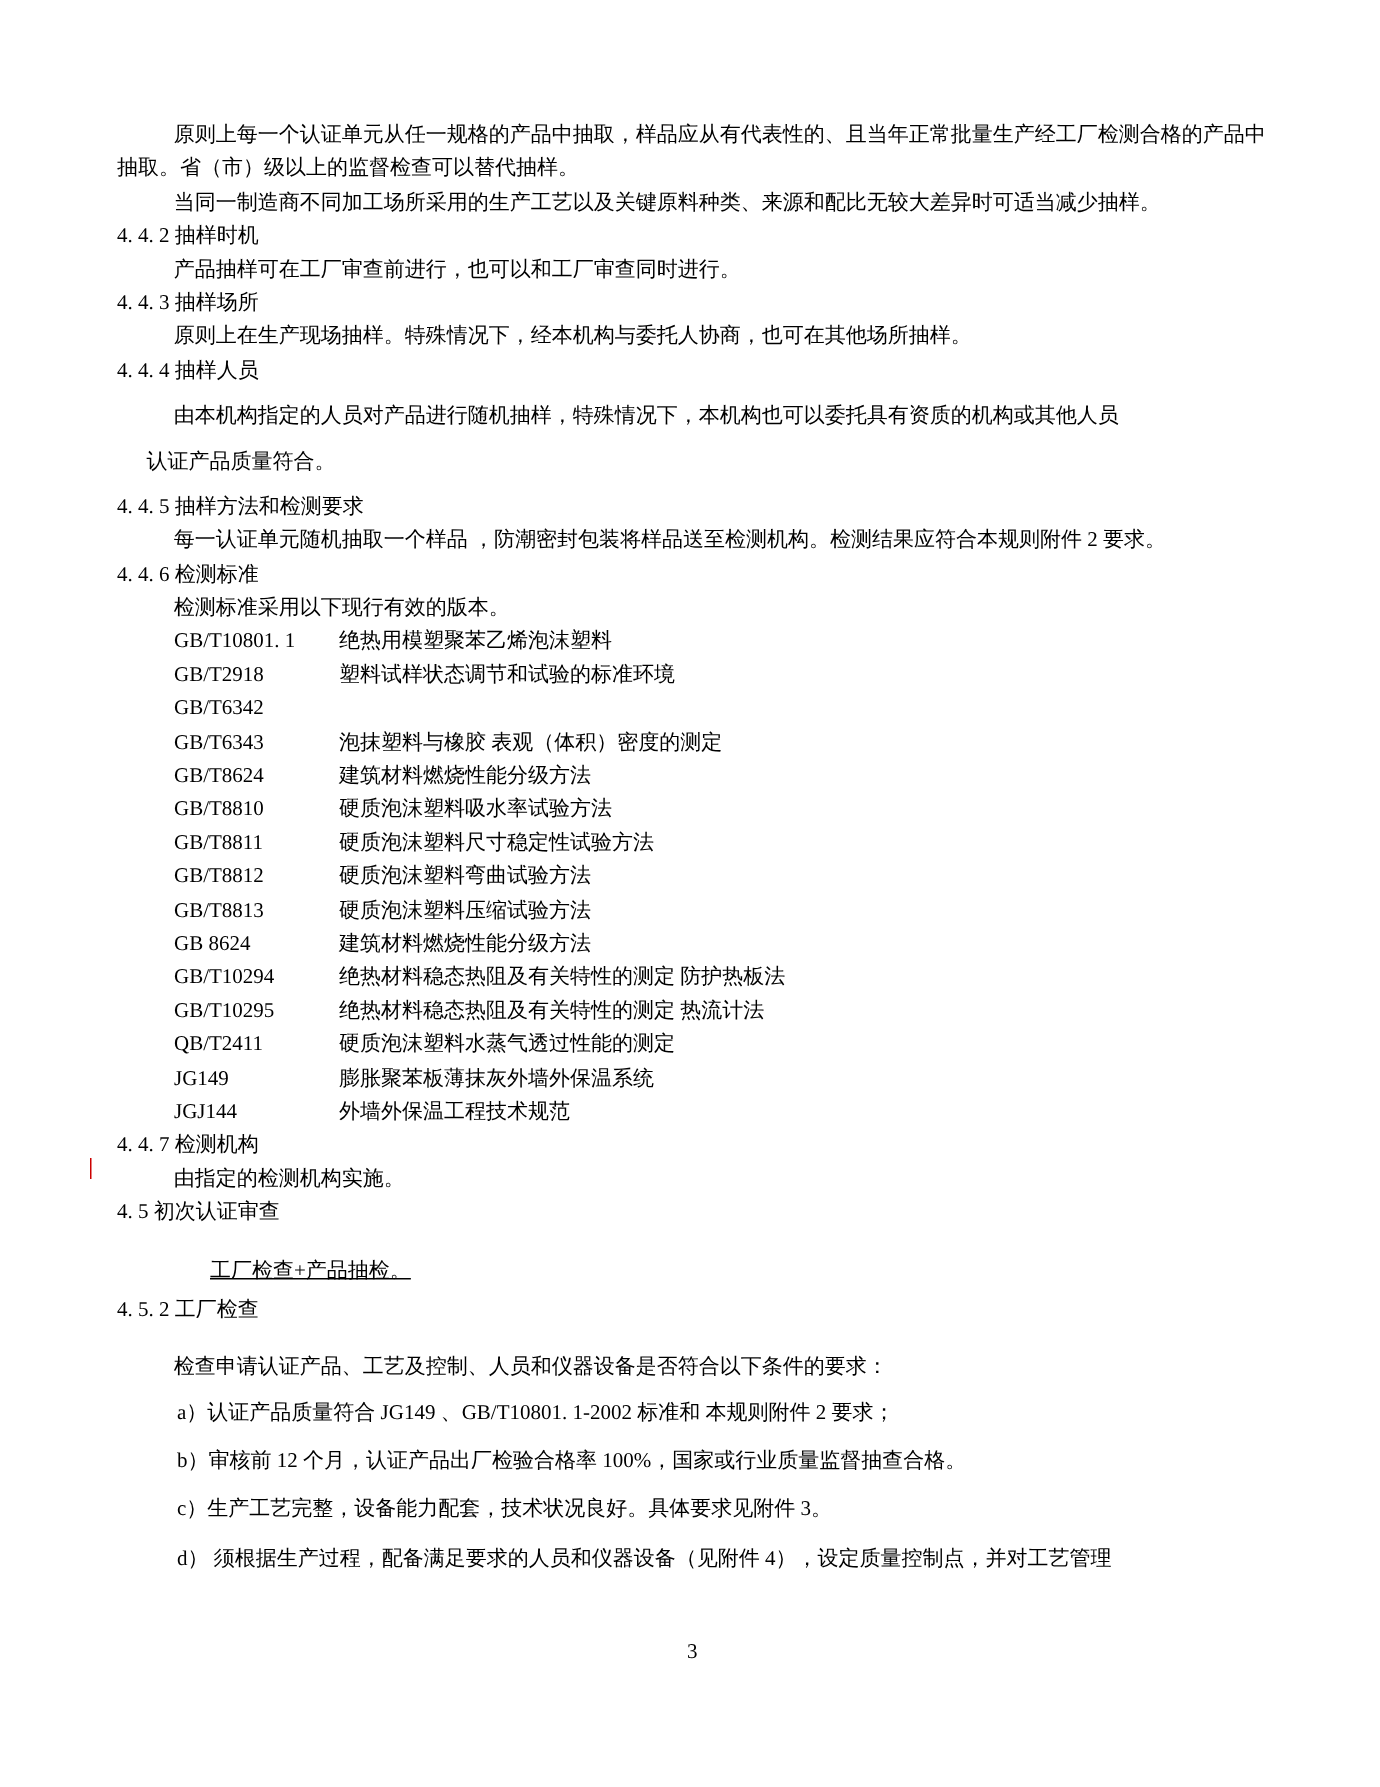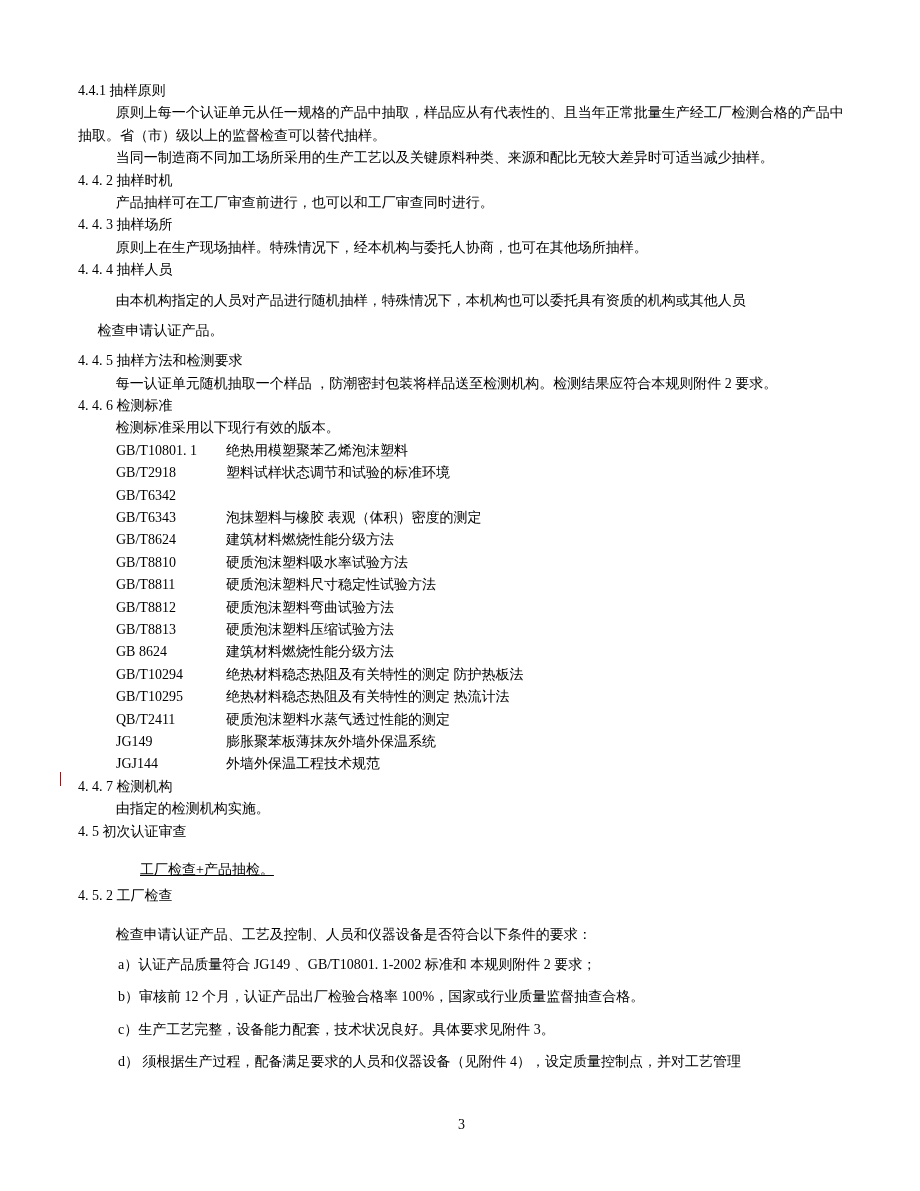--- a/index.html
+++ b/index.html
@@ -60,35 +60,34 @@
       background: #c00;
     }
   </style>
 </head>
 <body>
 
 <div class="page">
 
   <div class="red-mark"></div>
 
-  <p class="section-heading">4.4.1 抽样原则</p>
   <p class="para">原则上每一个认证单元从任一规格的产品中抽取，样品应从有代表性的、且当年正常批量生产经工厂检测合格的产品中抽取。省（市）级以上的监督检查可以替代抽样。</p>
   <p class="para">当同一制造商不同加工场所采用的生产工艺以及关键原料种类、来源和配比无较大差异时可适当减少抽样。</p>
 
   <p class="section-heading">4. 4. 2 抽样时机</p>
   <p class="para">产品抽样可在工厂审查前进行，也可以和工厂审查同时进行。</p>
 
   <p class="section-heading">4. 4. 3  抽样场所</p>
   <p class="para">原则上在生产现场抽样。特殊情况下，经本机构与委托人协商，也可在其他场所抽样。</p>
 
   <p class="section-heading">4. 4. 4 抽样人员</p>
   <div class="spacer"></div>
   <p class="para">由本机构指定的人员对产品进行随机抽样，特殊情况下，本机构也可以委托具有资质的机构或其他人员</p>
   <div class="spacer"></div>
-  <p class="para-slight-indent">检查申请认证产品。</p>
+  <p class="para-slight-indent">认证产品质量符合。</p>
   <div class="spacer"></div>
 
   <p class="section-heading">4. 4. 5 抽样方法和检测要求</p>
   <p class="para">每一认证单元随机抽取一个样品 ，防潮密封包装将样品送至检测机构。检测结果应符合本规则附件 2 要求。</p>
 
   <p class="section-heading">4. 4. 6 检测标准</p>
   <p class="para">检测标准采用以下现行有效的版本。</p>
 
   <div id="standards-container">
       <p class="std-row">

